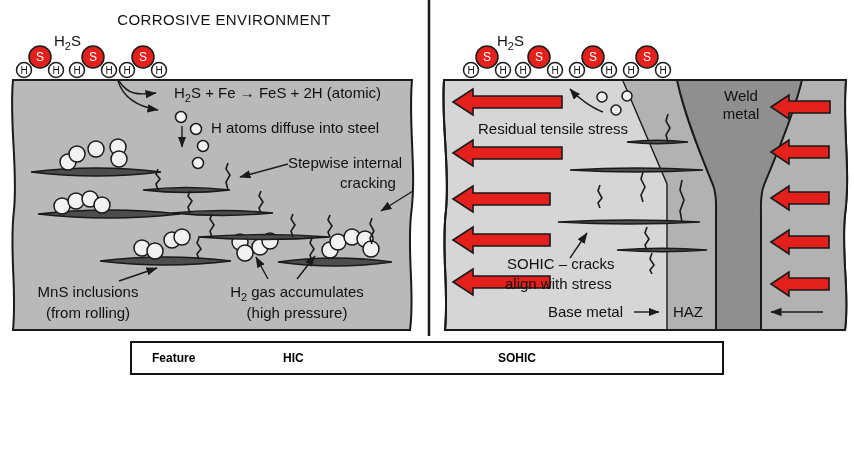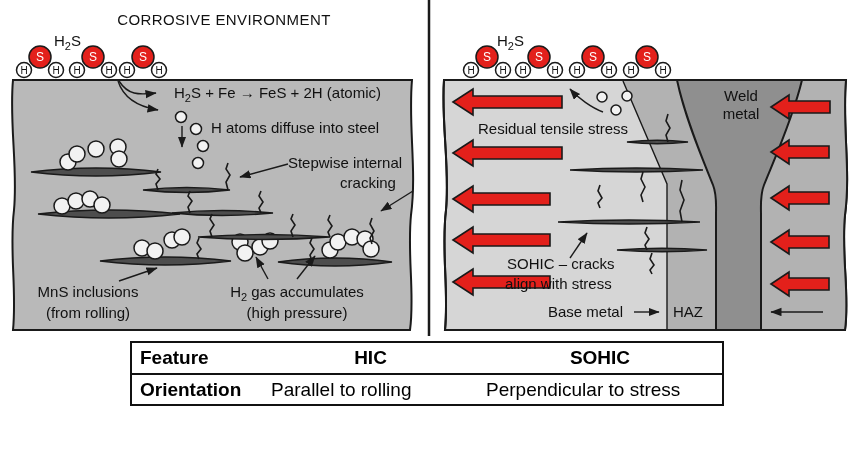--- a/index.html
+++ b/index.html
@@ -23,24 +23,24 @@
   .red{fill:var(--red);stroke:var(--ink);stroke-width:1.6;}
   .ln{stroke:var(--ink);stroke-width:1.4;fill:none;}
   .zz{stroke:var(--ink);stroke-width:1.6;fill:none;}
   .lens{fill:var(--incl);stroke:var(--ink);stroke-width:1.3;}
   .bub{fill:var(--bubble);stroke:var(--ink);stroke-width:1.5;}
   .scirc{fill:var(--red);stroke:var(--ink);stroke-width:1.5;}
   .hcirc{fill:#fff;stroke:var(--ink);stroke-width:1.5;}
   
   .cmp-table{position:absolute;left:130px;top:341px;width:592px;border-collapse:collapse;
              background:#fff;border:2.5px solid #111;table-layout:fixed;}
-  .cmp-table th,.cmp-table td{font-size:19px;padding:0 8px;text-align:left;height:29px;
+  .cmp-table th,.cmp-table td{font-size:12px;padding:0 20px;text-align:left;height:29px;
              white-space:nowrap;overflow:hidden;}
   .cmp-table thead th{border-bottom:2.5px solid #111;height:30px;font-weight:bold;}
-  .cmp-table th.center{text-align:center;margin-top:28px;}
+  .cmp-table th.center{margin-top:28px;}
   .cmp-table td.feat{font-weight:bold;}
   .edge-bar{position:absolute;left:0;top:466px;width:57px;height:5px;background:#1c1c1c;}
 </style>
 </head>
 <body>
 
 <div class="canvas">
 
 <svg width="854" height="471" viewBox="0 0 854 471">
   <defs>
@@ -275,23 +275,18 @@
         <col style="width:245px">
       </colgroup>
   <thead>
     <tr>
       <th>Feature</th>
       <th class="center">HIC</th>
       <th class="center">SOHIC</th>
     </tr>
   </thead>
   <tbody>
-    <tr>
-      <td class="feat">Orientation</td>
-      <td>Parallel to rolling</td>
-      <td>Perpendicular to stress</td>
-    </tr>
   </tbody>
 </table>
 
 <div class="edge-bar"></div>
 
 </div>
 
 </body></html>

